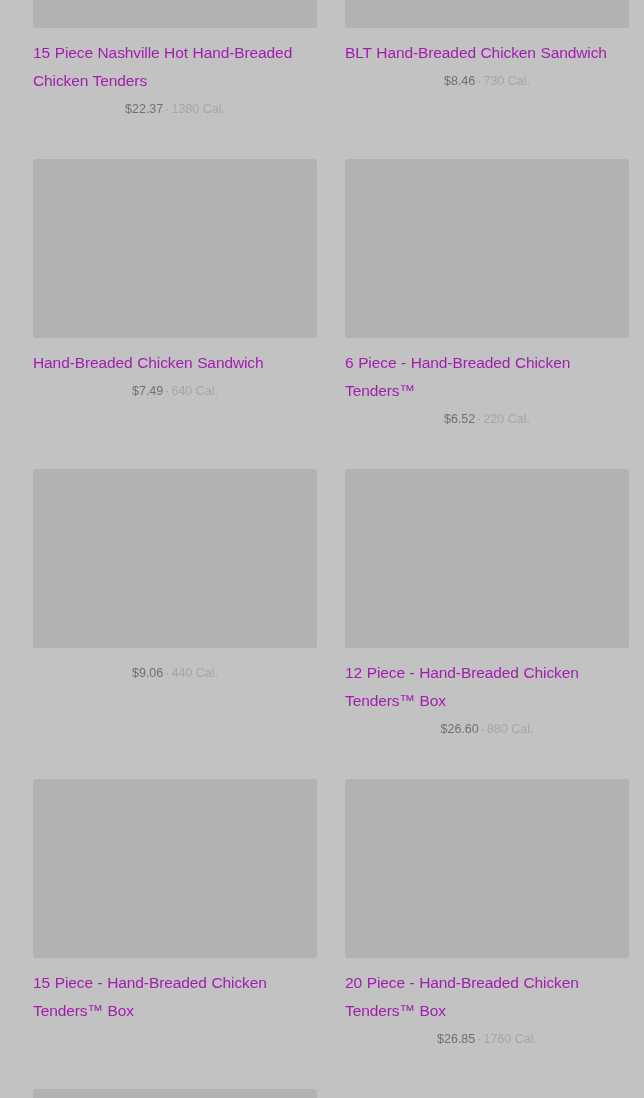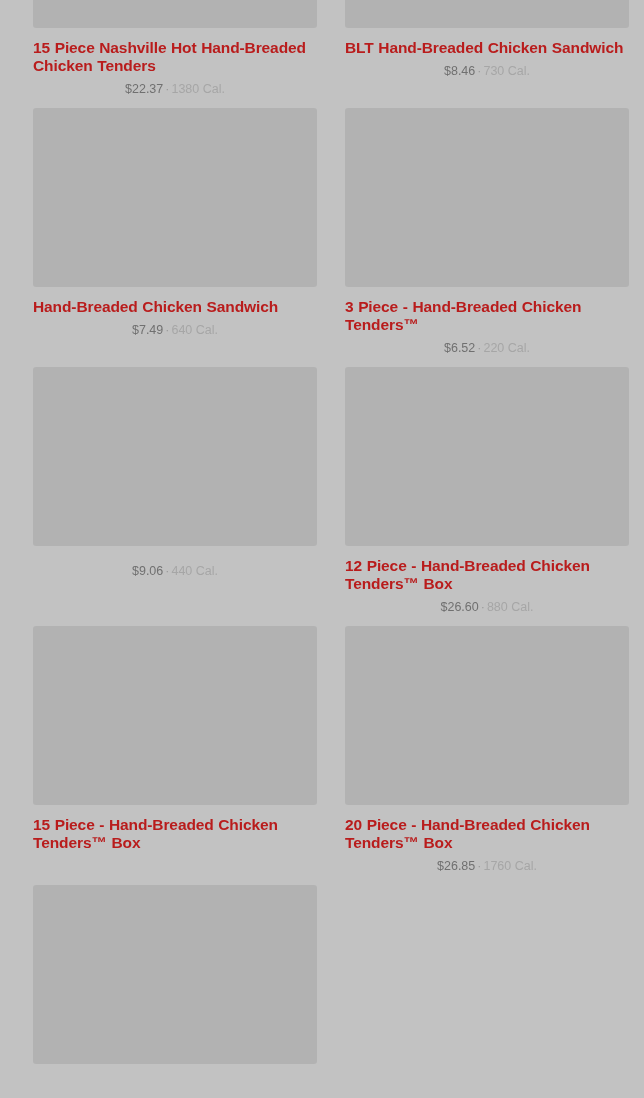--- a/index.html
+++ b/index.html
@@ -60,23 +60,23 @@
     flex: 0 0 179px;
   }
 
   .card-info {
     padding-top: 11px;
     padding-bottom: 0;
   }
 
   .card-title {
     font-size: 15.5px;
-    line-height: 18px;
-    font-weight: 700;
-    color: #b91c1c;
+    line-height: 28px;
+    font-weight: 400;
+    color: #a21caf;
     letter-spacing: -0.1px;
     word-spacing: 0.4px;
   }
 
   .card-meta {
     margin-top: 6px;
     font-size: 12.5px;
     line-height: 16px;
     font-weight: 400;
     white-space: nowrap;
@@ -91,21 +91,21 @@
     color: #9a9a9a;
     padding: 0 2px;
   }
 
   .card-calories {
     color: #a6a6a6;
   }
 
   
   .grid-row + .grid-row {
-    margin-top: 11px;
+    margin-top: 42px;
   }
 </style>
 </head>
 <body>
 
 <div id="menu-grid">
   <div class="grid-rows">
 
     <div class="grid-row">
       <div class="menu-card">
@@ -134,21 +134,21 @@
         <div class="card-info">
           <div class="card-title">Hand-Breaded Chicken Sandwich</div>
           <div class="card-meta">
             <span class="card-price">$7.49</span><span class="card-sep">·</span><span class="card-calories">640 Cal.</span>
           </div>
         </div>
       </div>
       <div class="menu-card">
         <div class="card-image"></div>
         <div class="card-info">
-          <div class="card-title">3 Piece - Hand-Breaded Chicken Tenders™</div>
+          <div class="card-title">6 Piece - Hand-Breaded Chicken Tenders™</div>
           <div class="card-meta">
             <span class="card-price">$6.52</span><span class="card-sep">·</span><span class="card-calories">220 Cal.</span>
           </div>
         </div>
       </div>
     </div>
 
     <div class="grid-row">
       <div class="menu-card">
         <div class="card-image"></div>

